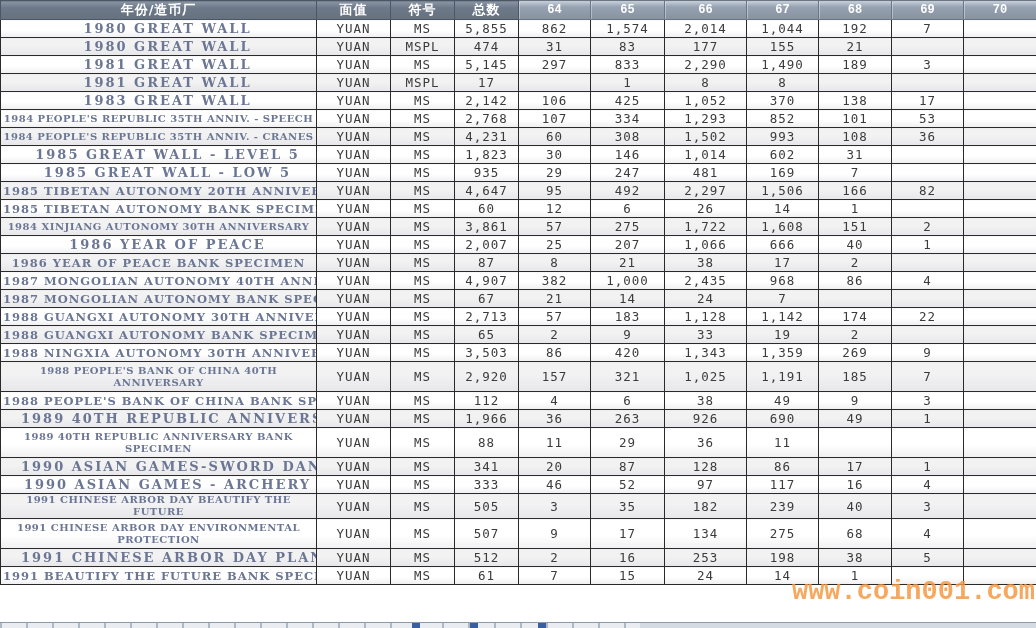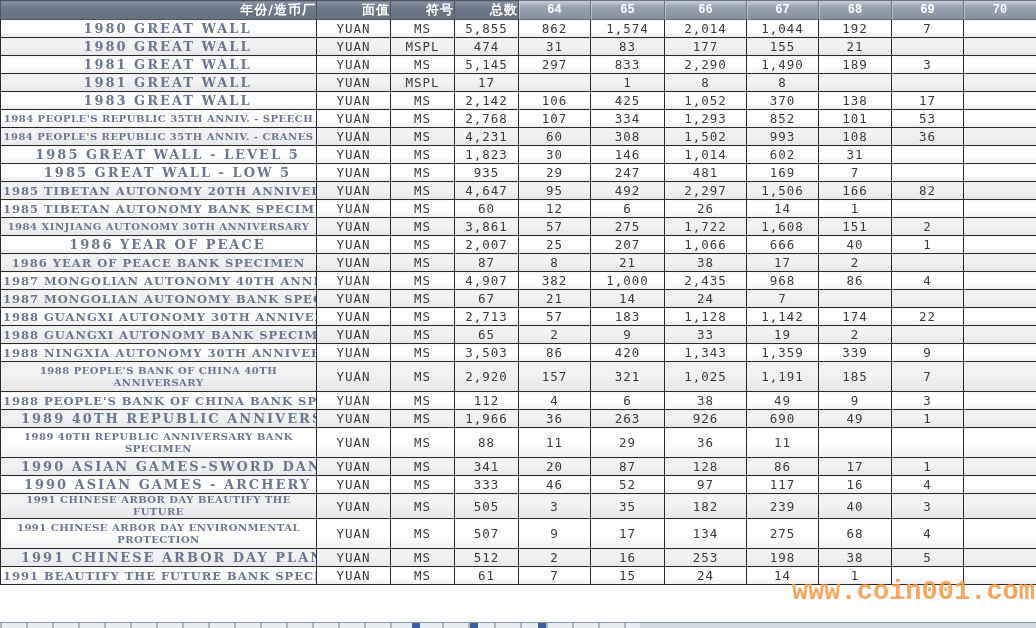--- a/index.html
+++ b/index.html
@@ -6,21 +6,21 @@
   #screen{position:relative;width:1036px;height:628px;overflow:hidden;background:#fff;
           font-family:"Liberation Sans",sans-serif;}
   table#census{border-collapse:collapse;table-layout:fixed;width:1036px;}
   col.c0{width:316px}col.c1{width:74px}col.c2{width:64px}col.c3{width:64px}
   col.c4{width:72px}col.c5{width:74px}col.c6{width:82px}col.c7{width:72px}
   col.c8{width:73px}col.c9{width:72px}col.c10{width:73px}
 
   th{height:17px;padding:0;font-weight:bold;color:#fff;text-align:center;
      font-family:"DejaVu Sans",sans-serif;}
   th.h-left{background:linear-gradient(180deg,#8a95a5 0%,#6d7889 35%,#67727f 100%);
-     font-size:13px;border:1px solid #4d5665;letter-spacing:1px;text-align:right;}
+     font-size:13px;border:1px solid #4d5665;letter-spacing:1px;}
   th.h-grade{background:linear-gradient(180deg,#c3ced9 0%,#97a2b2 30%,#87929f 100%);
      font-size:12px;border:1px solid #6a7585;
      box-shadow:inset 1px 1px 0 rgba(255,255,255,.35);font-family:Liberation Mono, monospace;}
 
   td{padding:0 2px;text-align:center;vertical-align:middle;border:1px solid #2a2a2a;
      overflow:hidden;white-space:nowrap;}
   tr.row{height:18px;}
   tr.row.tall{height:30px;}
   tr.odd td{background:linear-gradient(180deg,#ffffff 55%,#efeff1 100%);}
   tr.even td{background:linear-gradient(180deg,#f2f2f3 40%,#e7e7ea 100%);}
@@ -315,21 +315,21 @@
         </tr>
         <tr class="row odd">
           <td class="name md">1988 NINGXIA AUTONOMY 30TH ANNIVERSARY</td>
           <td class="num">YUAN</td>
           <td class="num">MS</td>
           <td class="num">3,503</td>
           <td class="num">86</td>
           <td class="num">420</td>
           <td class="num">1,343</td>
           <td class="num">1,359</td>
-          <td class="num">339</td>
+          <td class="num">269</td>
           <td class="num">9</td>
           <td class="num"></td>
         </tr>
         <tr class="row even tall">
           <td class="name sm">1988 PEOPLE'S BANK OF CHINA 40TH ANNIVERSARY</td>
           <td class="num">YUAN</td>
           <td class="num">MS</td>
           <td class="num">2,920</td>
           <td class="num">157</td>
           <td class="num">321</td>

